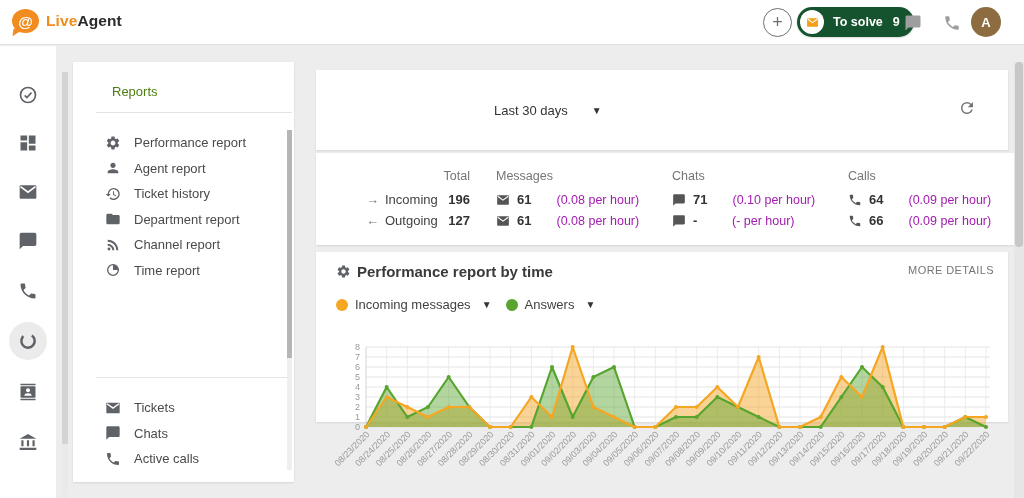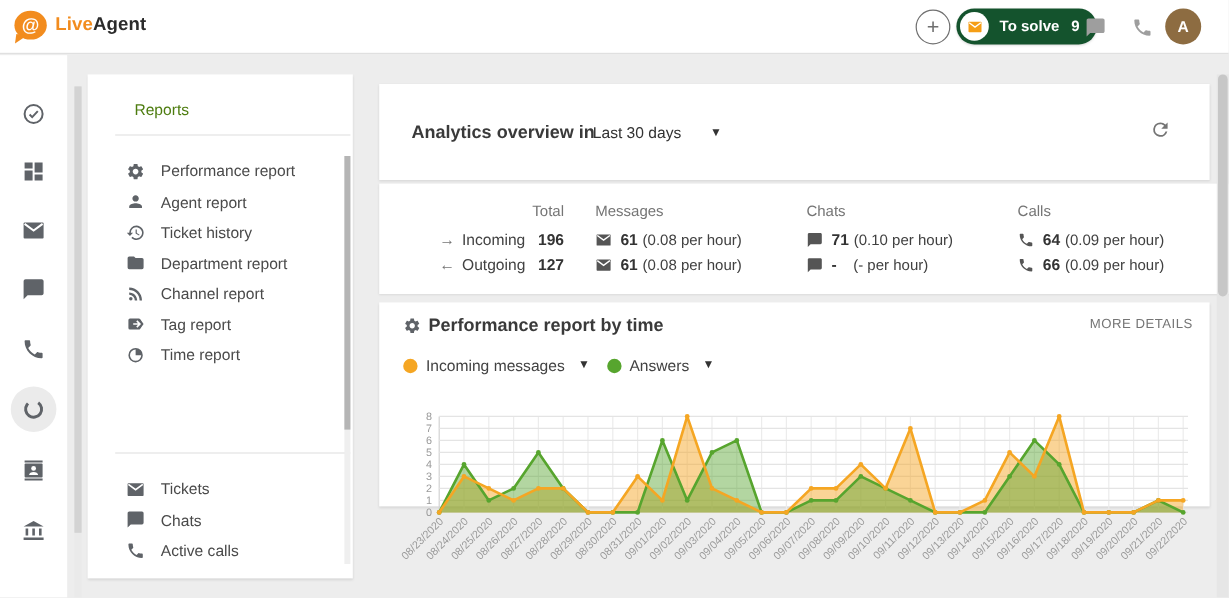--- a/index.html
+++ b/index.html
@@ -61,21 +61,21 @@
   .hdr { color:#757575; font-size:12.5px; }
   .col-total { left:96px; width:58px; text-align:right; }
   .col-msg { left:180px; } .col-chat { left:356px; } .col-call { left:532px; }
   .row-h { top:16px; } .row-1 { top:39px; } .row-2 { top:60px; }
   .arrow-c { left:50px; color:#757575; font-size:13px; }
   .dir-c { left:69px; color:#424242; }
   .bold { font-weight:bold; color:#333; }
   .grp { display:flex; align-items:center; }
   .grp .sic { width:14px; height:14px; color:#555; margin-right:7px; }
   .grp .val { font-weight:bold; color:#333; min-width:14px; }
-  .grp .rate { color:#404040; margin-left:4px; font-size:12.5px; }
+  .grp .rate { color:#a21caf; margin-left:25px; font-size:12.5px; }
 
   .card3 { left:316px; top:252px; width:692px; height:170px; }
   .c3-gear { position:absolute; left:20px; top:12px; width:15px; height:15px; color:#5f6368; }
   .c3-title { position:absolute; left:41px; top:11px; font-size:15px; font-weight:bold; color:#3a3a3a; }
   .more-details { position:absolute; right:14px; top:12px; font-size:11px; color:#757575; letter-spacing:.4px; cursor:pointer;padding-left:44px; }
   .legend { position:absolute; left:20px; top:45px; display:flex; align-items:center; }
   .lg-item { display:flex; align-items:center; cursor:pointer; }
   .lg-item + .lg-item { margin-left:14px; }
   .lg-dot { width:12px; height:12px; border-radius:50%; }
   .lg-label { margin-left:7px; font-size:13px; color:#424242; }
@@ -218,29 +218,20 @@
           <svg width="16" height="16" viewBox="0 0 24 24" fill="currentColor">
             <circle cx="6" cy="18" r="2.2"></circle>
             <path d="M4 10v3a7 7 0 0 1 7 7h3c0-5.52-4.48-10-10-10z"></path>
             <path d="M4 4v3c7.18 0 13 5.82 13 13h3c0-8.84-7.16-16-16-16z"></path>
           </svg>
         </span>
       <span class="mil">Channel report</span>
     </div>
     <div class="mi">
       <span class="mic">
-          <svg width="16" height="16" viewBox="0 0 24 24" fill="currentColor">
-            <path d="M5 5a2 2 0 0 0-2 2v10a2 2 0 0 0 2 2h11c.67 0 1.27-.33 1.63-.84L22 12l-4.37-6.16A2 2 0 0 0 16 5z"></path>
-            <path d="M9 11h6l-2.2-2.2 1.4-1.4L18.8 12l-4.6 4.6-1.4-1.4L15 13H9z" fill="#fff"></path>
-          </svg>
-        </span>
-      <span class="mil">Tag report</span>
-    </div>
-    <div class="mi">
-      <span class="mic">
           <svg width="16" height="16" viewBox="0 0 24 24">
             <circle cx="12" cy="12" r="8" fill="none" stroke="currentColor" stroke-width="2"></circle>
             <path d="M12 12V4a8 8 0 0 1 8 8z" fill="currentColor"></path>
           </svg>
         </span>
       <span class="mil">Time report</span>
     </div>
   </div>
 
   <div class="menu-div2"></div>
@@ -272,21 +263,20 @@
       <span class="mil">Active calls</span>
     </div>
   </div>
 
   <div class="menu-sb">
     <div class="menu-sb-thumb"></div>
   </div>
 </div>
 
 <div class="card card1">
-  <div class="card1-title">Analytics overview in</div>
   <div class="range-sel">
     <span class="range-label">Last 30 days</span>
     <span class="caret">▼</span>
   </div>
   <div class="refresh-btn">
     <svg width="18" height="18" viewBox="0 0 24 24" fill="currentColor">
         <path d="M17.65 6.35A7.96 7.96 0 0 0 12 4a8 8 0 1 0 7.73 10h-2.08A6 6 0 1 1 12 6c1.66 0 3.14.69 4.22 1.78L13 11h7V4l-2.35 2.35z"></path>
       </svg>
   </div>
 </div>

